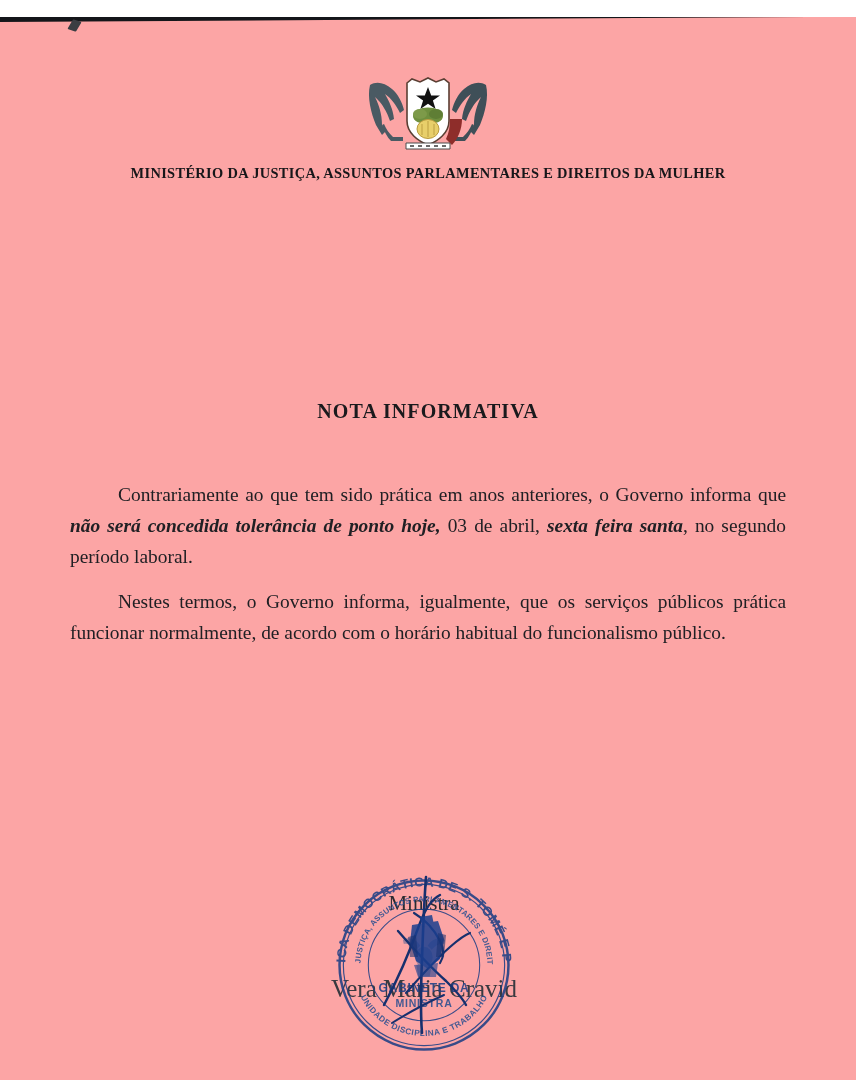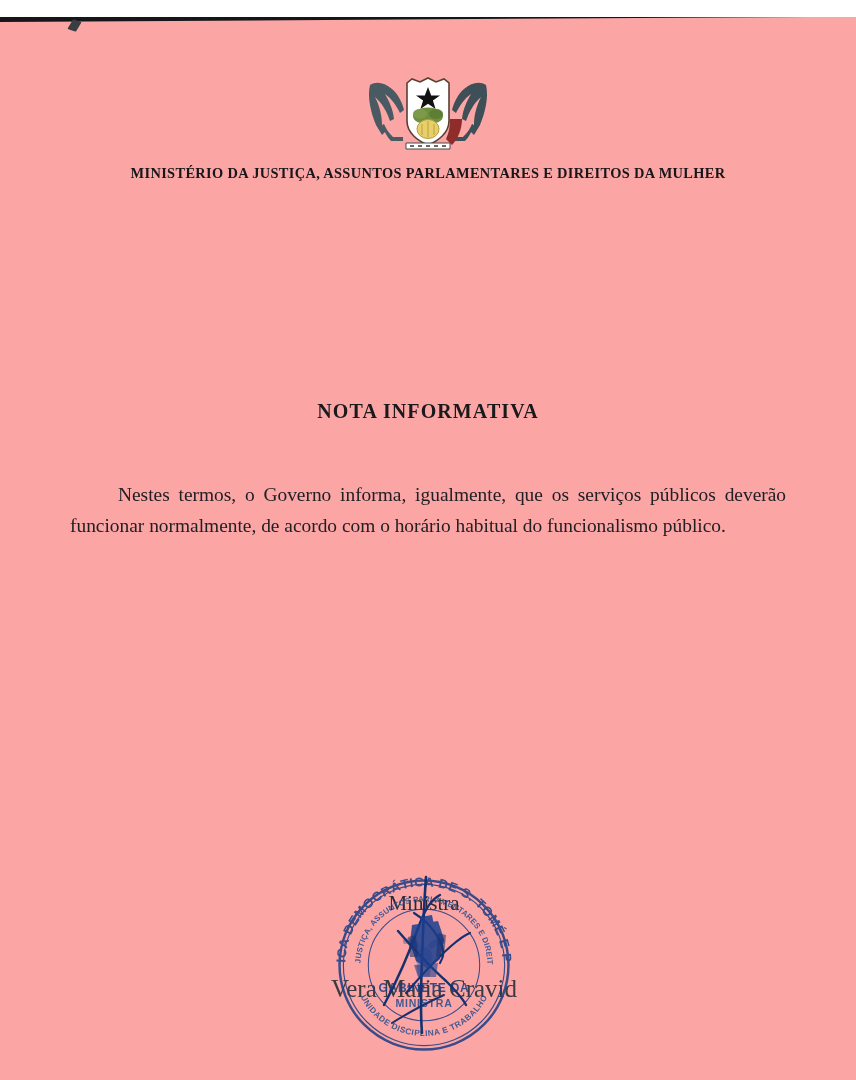--- a/index.html
+++ b/index.html
@@ -205,23 +205,26 @@
       <path d="M44 74 L88 74 L88 80 L44 80 Z" fill="#ffffff" stroke="#4a4a4a" stroke-width="1"></path>
       <path d="M48 77 L52 77 M56 77 L60 77 M64 77 L68 77 M72 77 L76 77 M80 77 L84 77" stroke="#3a3a3a" stroke-width="1.4"></path>
     </svg>
 
     <div class="ministry-line">MINISTÉRIO DA JUSTIÇA, ASSUNTOS PARLAMENTARES E DIREITOS DA MULHER</div>
   </div>
 
   <div class="doc-title">NOTA INFORMATIVA</div>
 
   <div class="body-copy">
+    <p class="para">
+      <span>Contrariamente ao que tem sido prática em anos anteriores, o Governo informa que </span><span class="bi">não será concedida tolerância de ponto hoje,</span><span> 03 de abril, </span><span class="bi">sexta feira santa</span><span>, no segundo período laboral.</span>
+    </p>
 
     <p class="para tight">
-      <span>Nestes termos, o Governo informa, igualmente, que os serviços públicos deverão funcionar normalmente, de acordo com o horário habitual do funcionalismo público.</span>
+      <span>Nestes termos, o Governo informa, igualmente, que os serviços públicos prática funcionar normalmente, de acordo com o horário habitual do funcionalismo público.</span>
     </p>
 
   </div>
 
 
   <div class="signature-block">
 
     <div class="sig-role">Ministra</div>
 
     <div class="sig-name">Vera Maria Cravid</div>

